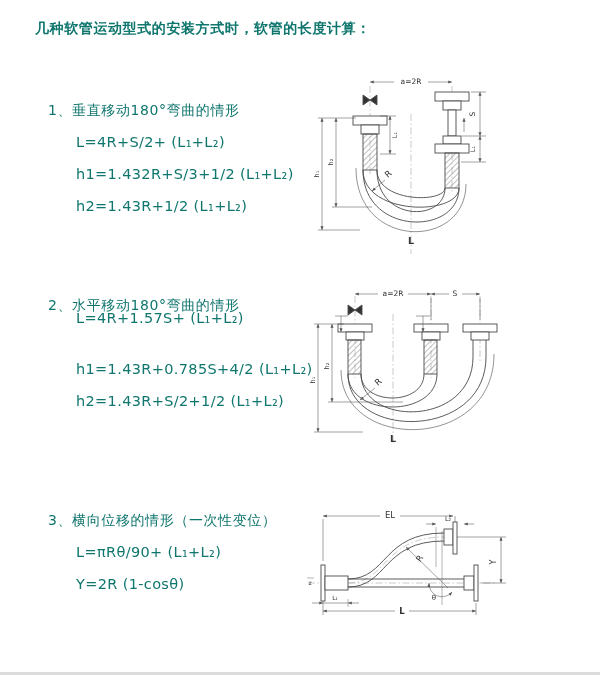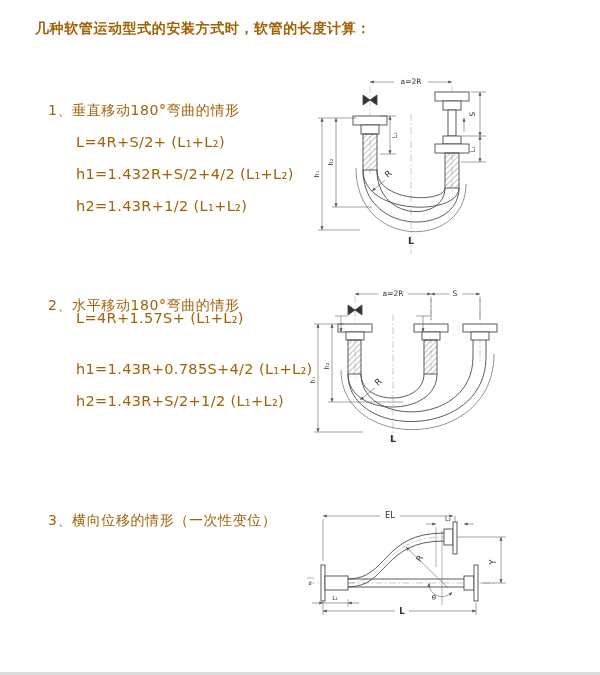--- a/index.html
+++ b/index.html
@@ -1,42 +1,44 @@
 <!DOCTYPE html>
 <html><head>
 <meta charset="utf-8">
 <style>
   html,body{margin:0;padding:0;background:#fff;}
   .page{position:relative;width:600px;height:675px;background:#ffffff;overflow:hidden;
-        font-family:"DejaVu Sans","Liberation Sans",sans-serif;color:#a16207;}
+        font-family:"DejaVu Sans","Liberation Sans",sans-serif;color:#0f766e;}
   .title{position:absolute;left:35px;top:20px;font-size:14px;font-weight:700;letter-spacing:.6px;}
   .heading{position:absolute;left:48px;font-size:14px;font-weight:400;letter-spacing:.6px;}
   .formula{position:absolute;left:76px;font-size:14.5px;font-weight:400;letter-spacing:.35px;}
   .diag{position:absolute;}
   .diag text{font-family:"DejaVu Sans",sans-serif;fill:#333;}
   .scan-edge{position:absolute;left:0;bottom:0;width:600px;height:3px;background:#dcdcdc;}
 </style>
 </head>
 <body>
 
 <div class="page">
 
   <div class="title">几种软管运动型式的安装方式时，软管的长度计算：</div>
 
   <div class="heading" style="top:102px">1、垂直移动180°弯曲的情形</div>
   <div class="formula" style="top:134px">L=4R+S/2+ (L₁+L₂)</div>
-  <div class="formula" style="top:166px">h1=1.432R+S/2+4/2 (L₁+L₂)</div>
+  <div class="formula" style="top:166px">h1=1.432R+S/3+1/2 (L₁+L₂)</div>
   <div class="formula" style="top:198px">h2=1.43R+1/2 (L₁+L₂)</div>
 
   <div class="heading" style="top:297px">2、水平移动180°弯曲的情形</div>
   <div class="formula" style="top:310px">L=4R+1.57S+ (L₁+L₂)</div>
   <div class="formula" style="top:361px">h1=1.43R+0.785S+4/2 (L₁+L₂)</div>
   <div class="formula" style="top:393px">h2=1.43R+S/2+1/2 (L₁+L₂)</div>
 
   <div class="heading" style="top:512px">3、横向位移的情形（一次性变位）</div>
+  <div class="formula" style="top:544px">L=πRθ/90+ (L₁+L₂)</div>
+  <div class="formula" style="top:576px">Y=2R (1-cosθ)</div>
 
   <svg class="diag" style="left:312px;top:70px" width="266" height="190" viewBox="0 0 266 190">
     <defs>
       <marker id="ar1" viewBox="0 0 10 10" refX="9" refY="5" markerWidth="8" markerHeight="8" orient="auto-start-reverse">
         <path d="M0.5,1.5 L9,5 L0.5,8.5 z" fill="#555"></path>
       </marker>
       <pattern id="ht1" width="4" height="4" patternUnits="userSpaceOnUse" patternTransform="rotate(45)">
         <line x1="0" y1="0" x2="0" y2="4" stroke="#8a8a8a" stroke-width="1.1"></line>
       </pattern>
     </defs>

